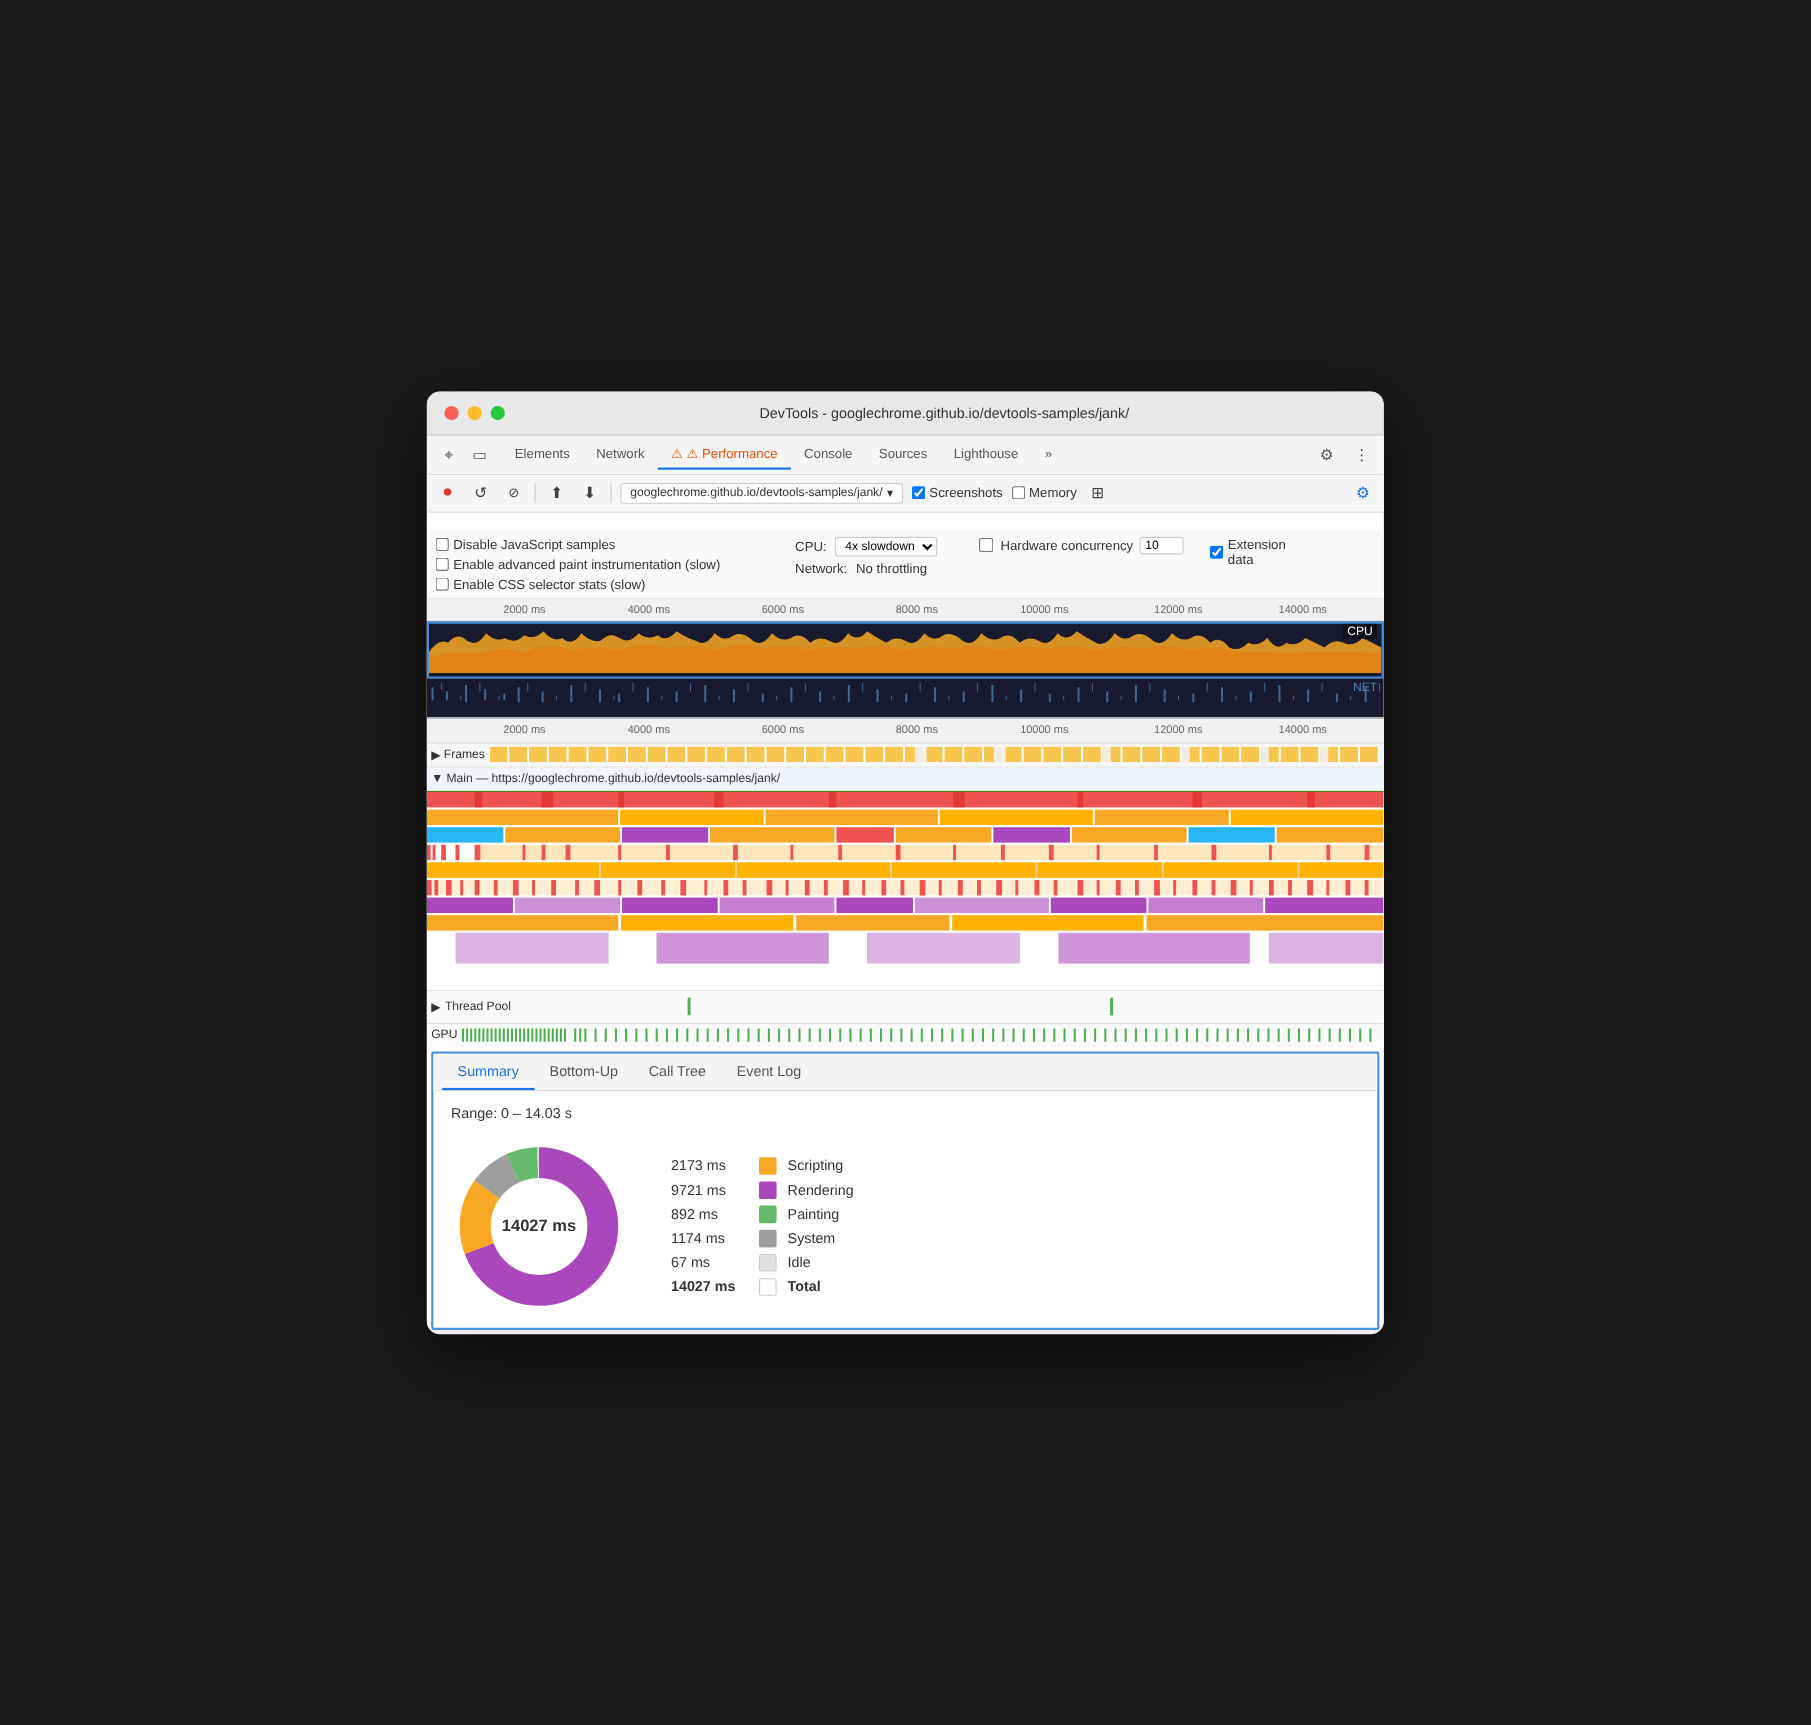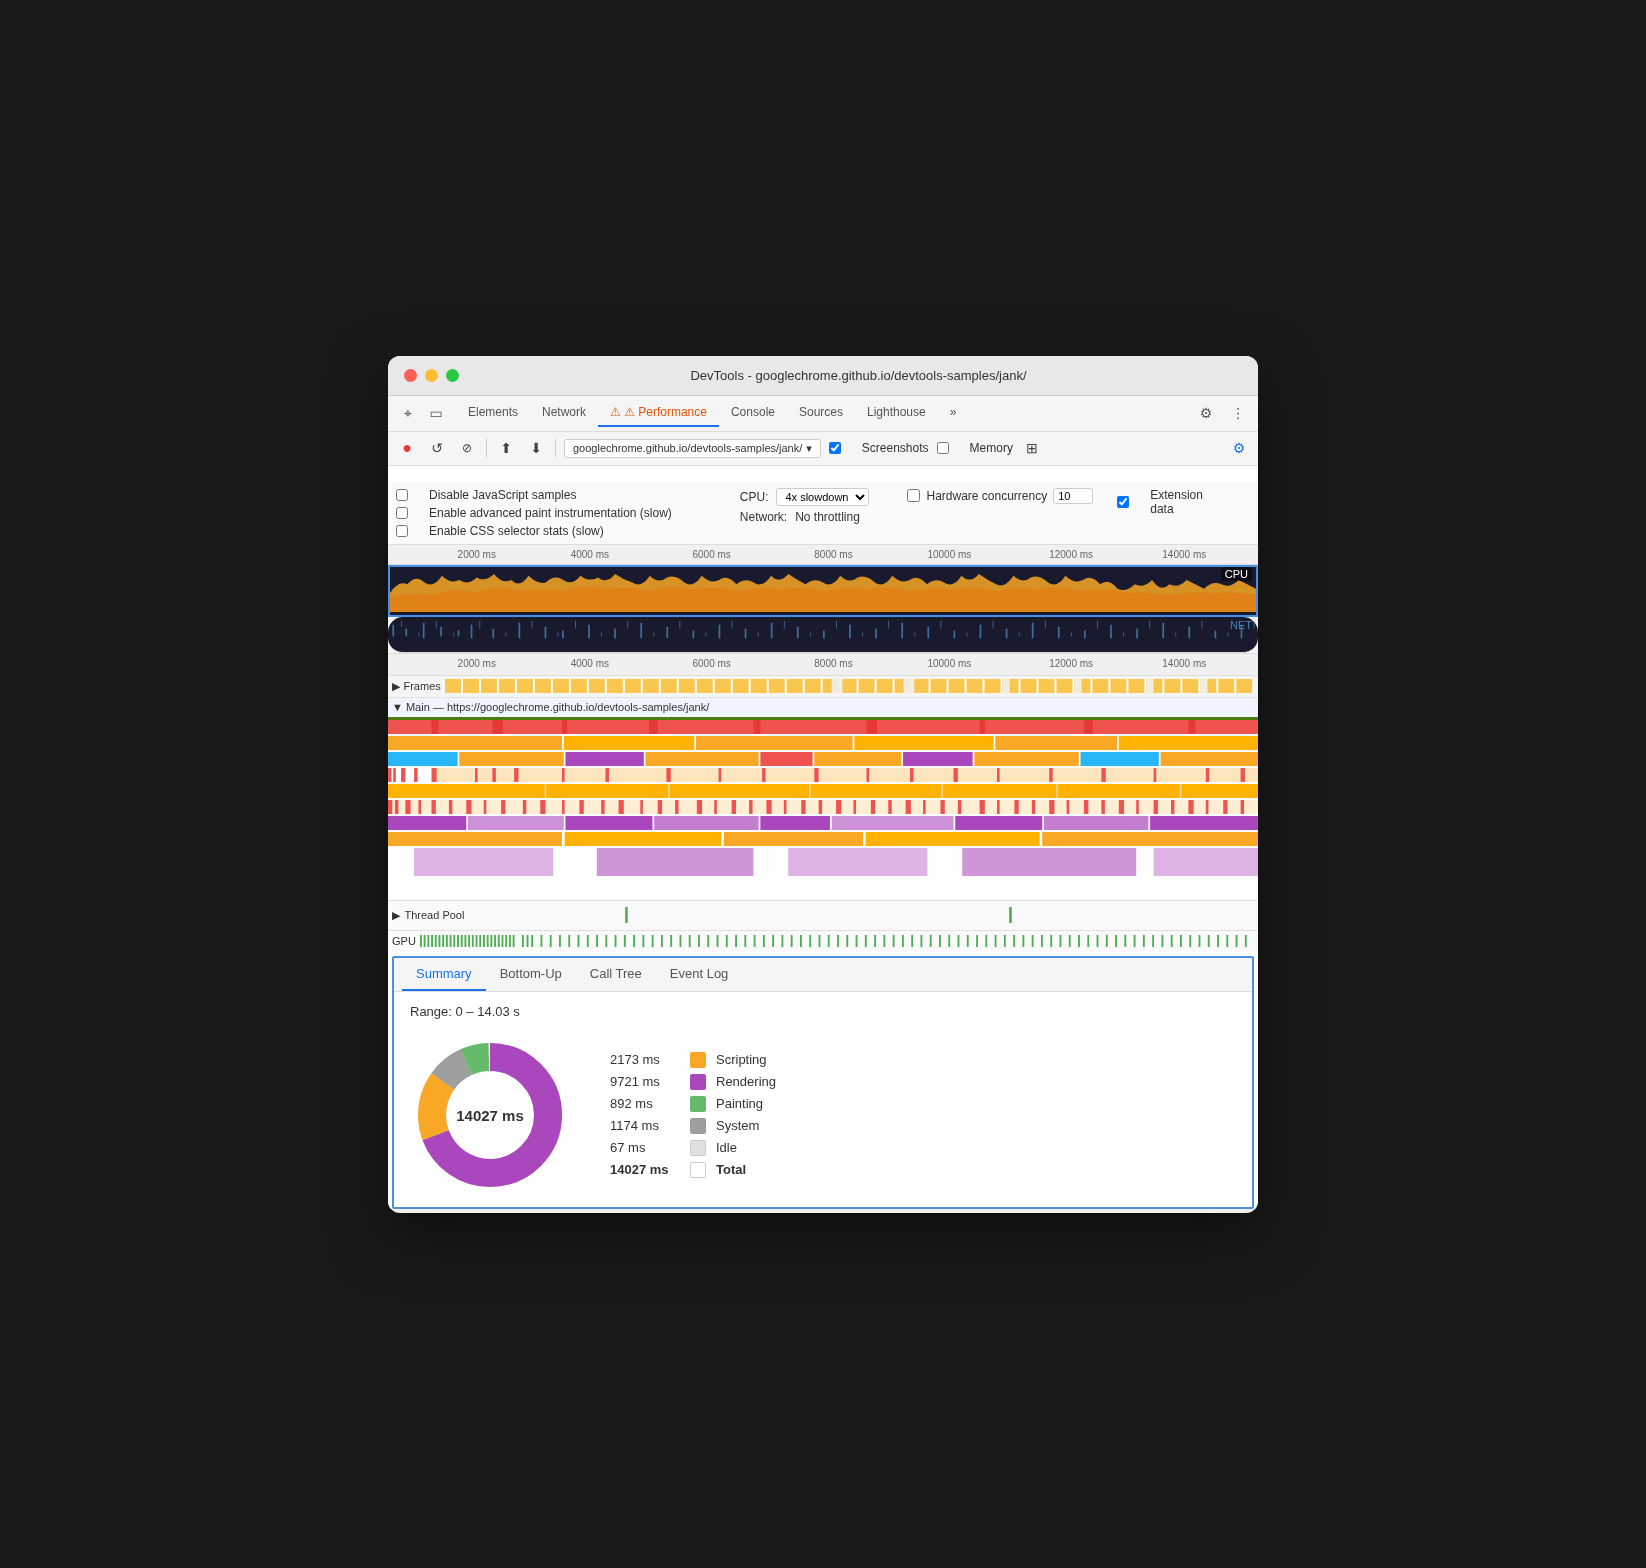--- a/index.html
+++ b/index.html
@@ -109,21 +109,21 @@
       border-radius: 3px;
       padding: 2px 8px;
       font-size: 11px;
       color: #333;
       min-width: 180px;
       gap: 4px;
     }
     .checkbox-item {
       display: flex;
       align-items: center;
-      gap: 21px;
+      gap: 4px;
       font-size: 12px;
       color: #333;
     }
     .checkbox-item input[type=checkbox] { width: 12px; height: 12px; }
     
     .settings-row {
       display: flex;
       align-items: flex-start;
       padding: 6px 8px;
       background: #fafafa;
@@ -198,21 +198,20 @@
       background: rgba(0,0,0,0.5);
       padding: 1px 4px;
       border-radius: 2px;
     }
     .net-chart {
       background: #f8f8f8;
       height: 40px;
       border-bottom: 1px solid #ddd;
       overflow: hidden;
       position: relative;
-      border-radius: 15px;
     }
     
     .timeline-area {
       background: white;
       overflow: hidden;
     }
     .timeline-ruler2 {
       height: 22px;
       background: #f0f0f0;
       border-bottom: 1px solid #ddd;
@@ -231,21 +230,21 @@
       font-size: 11px;
       color: #333;
       white-space: nowrap;
       display: flex;
       align-items: center;
       gap: 3px;
     }
     .main-row-header {
       height: 22px;
       background: #f0f4ff;
-      border-bottom: 3px solid #4d7c0f;
+      border-bottom: 1px solid #4d7c0f;
       display: flex;
       align-items: center;
       padding: 0 4px;
       font-size: 11px;
       color: #333;
     }
     .flame-chart-area {
       height: 160px;
       position: relative;
       overflow: hidden;

